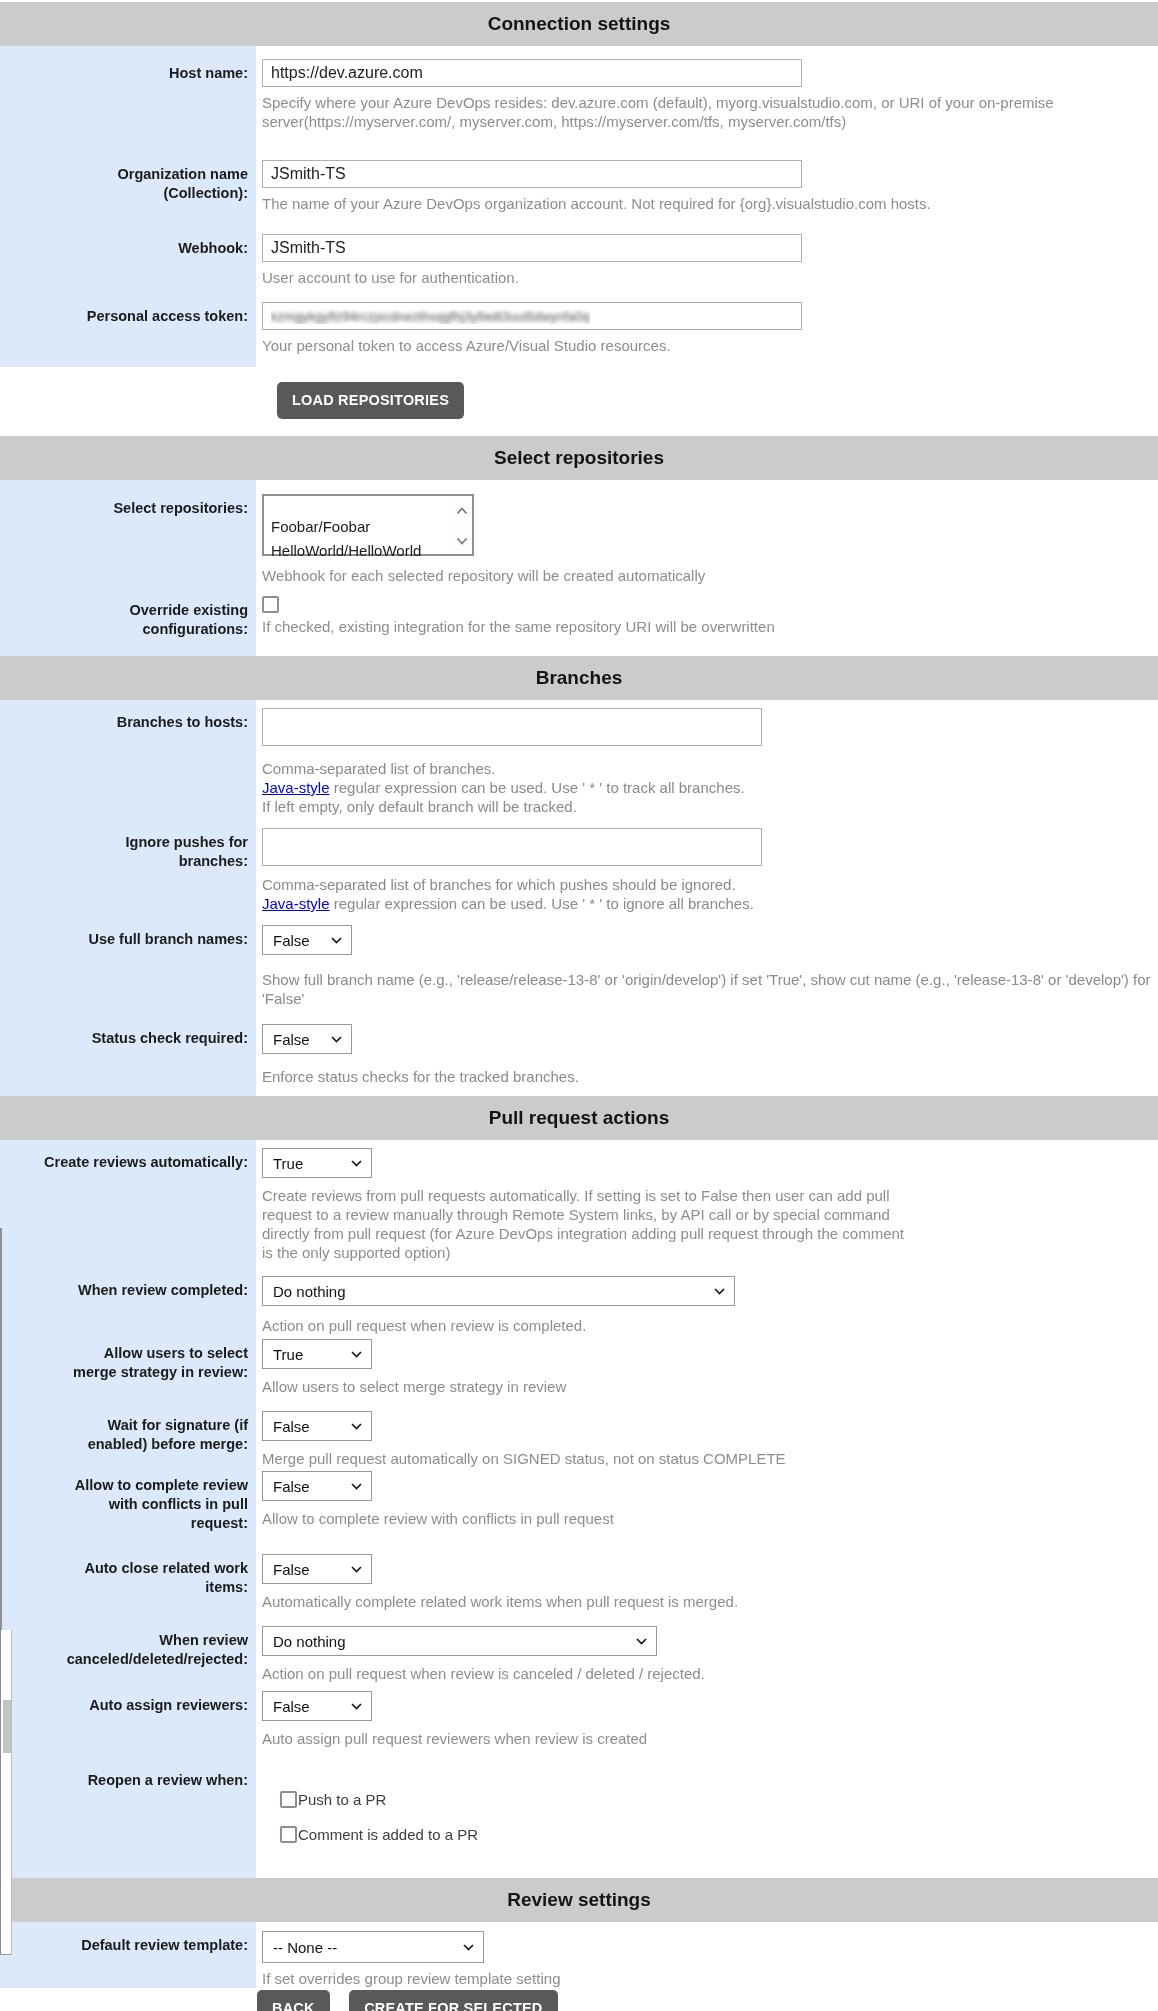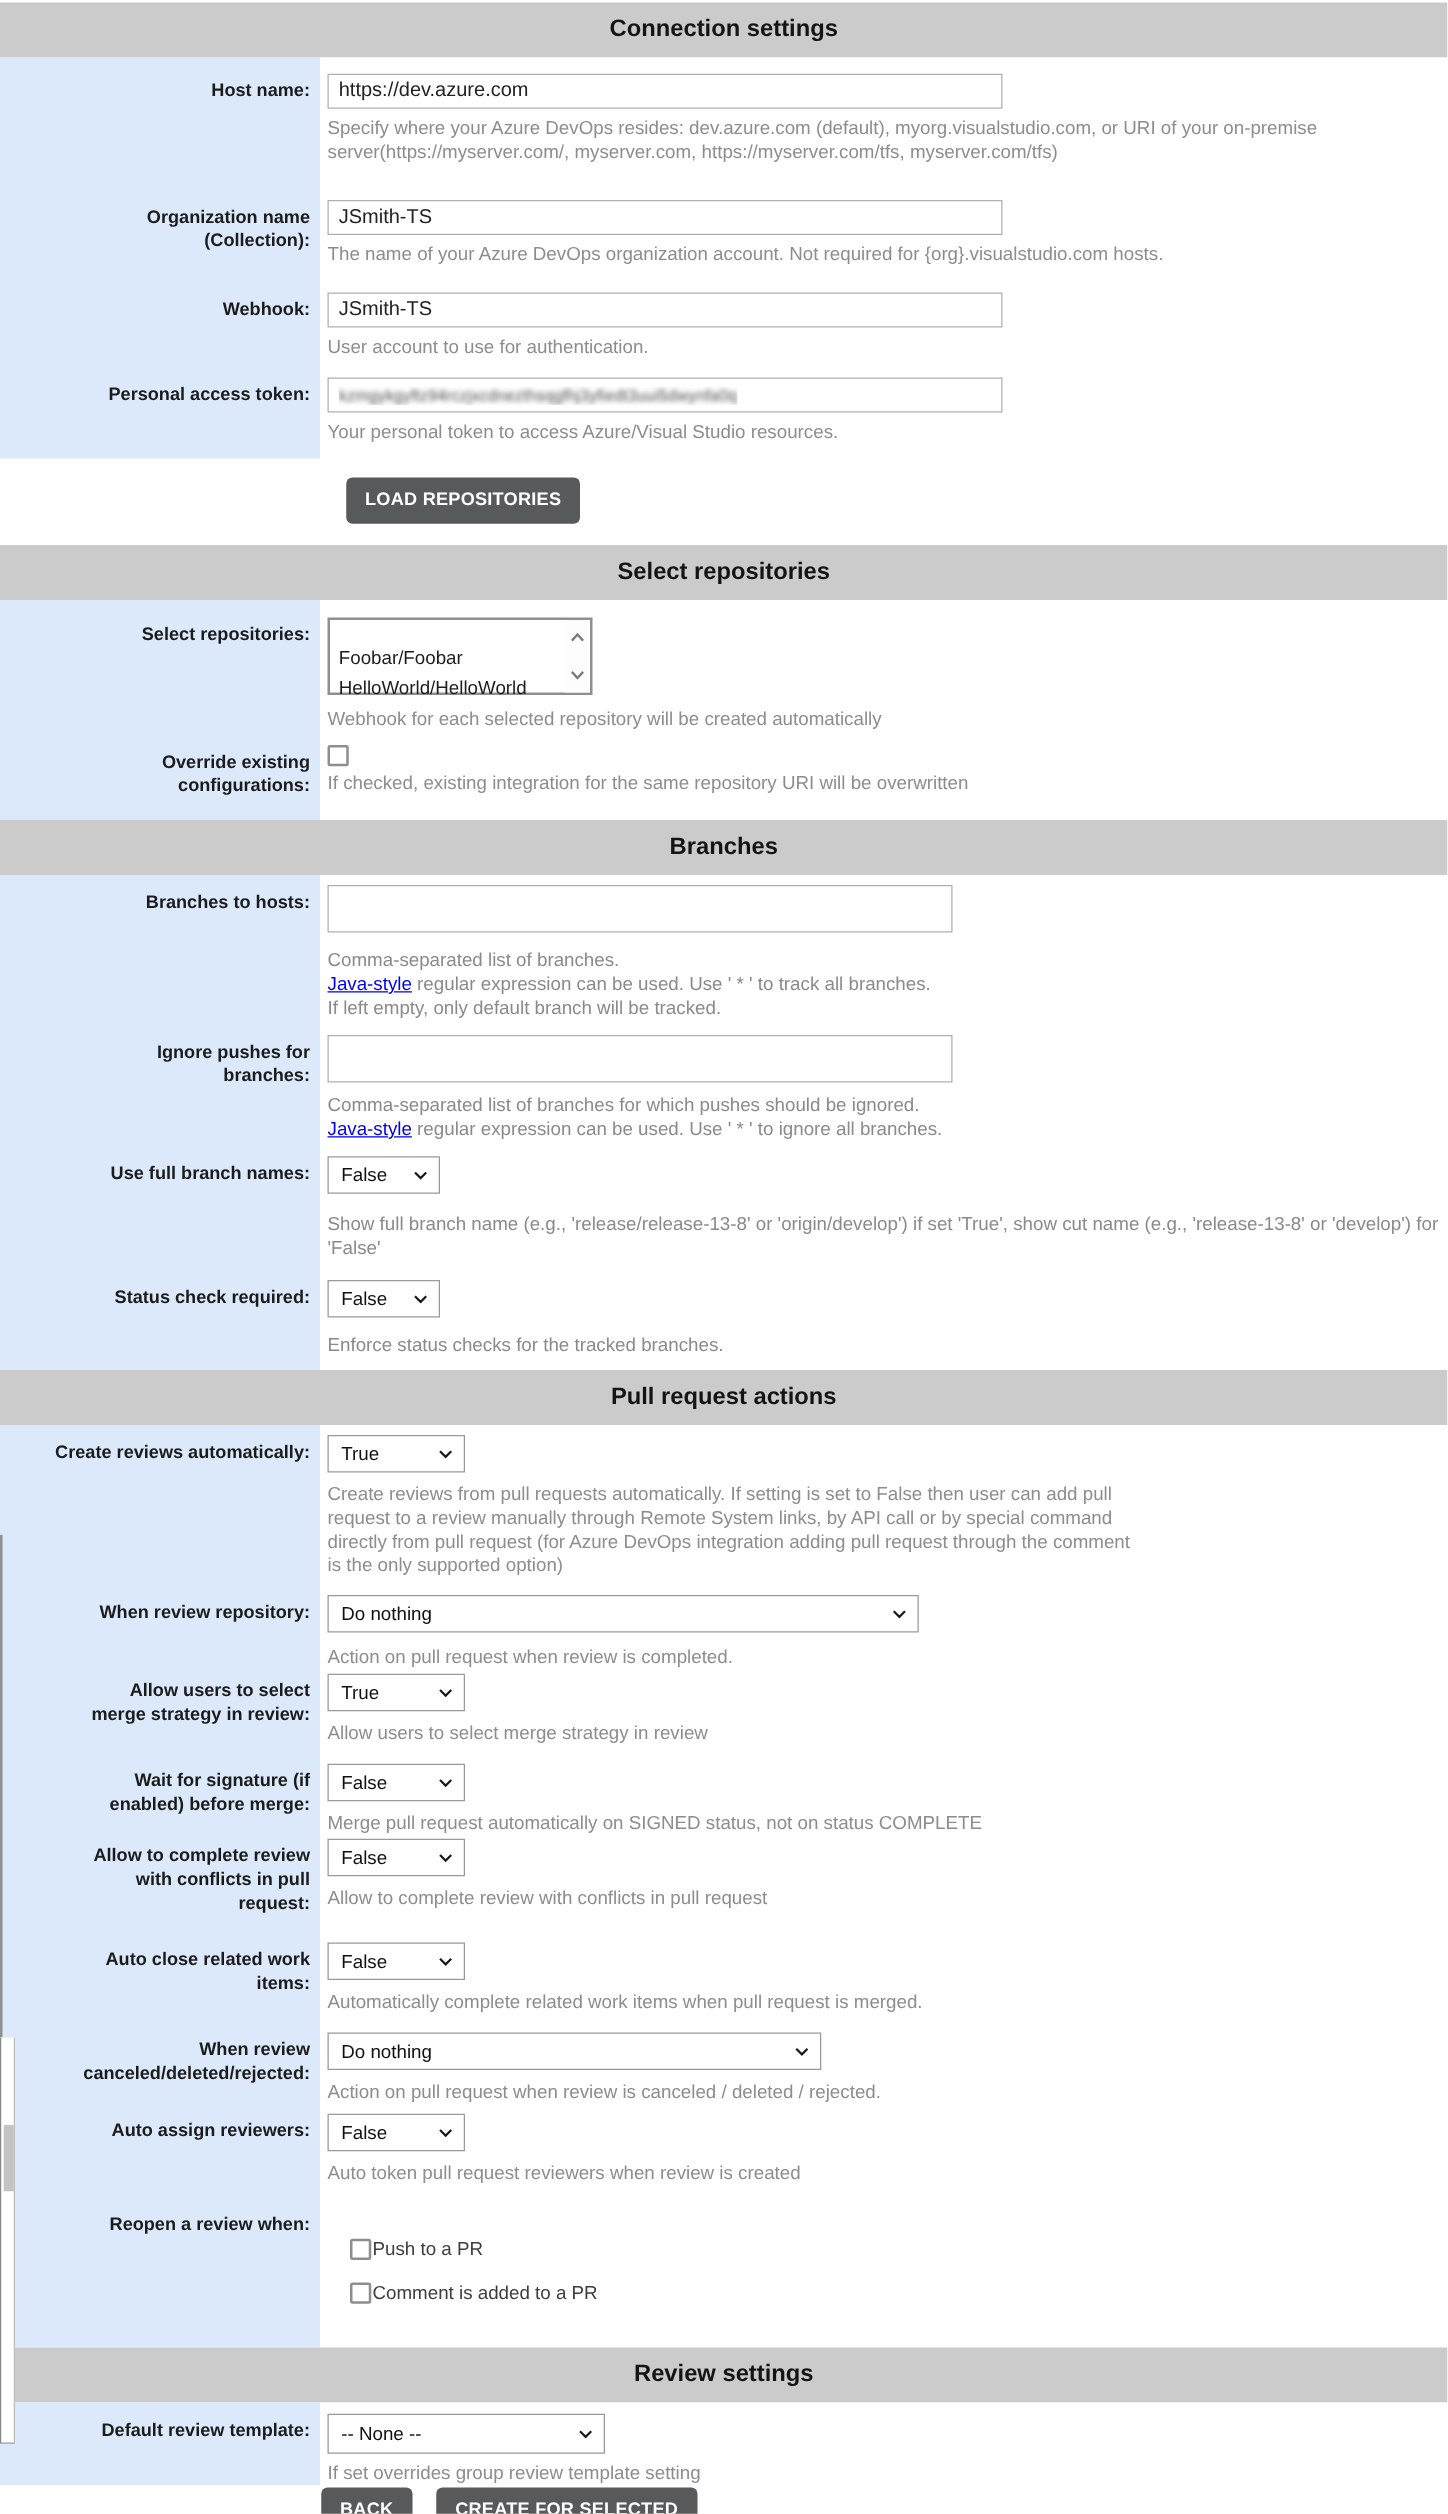--- a/index.html
+++ b/index.html
@@ -249,21 +249,21 @@
         <span class="chev">
           <svg width="11" height="7" viewBox="0 0 11 7">
               <polyline points="1,1 5.5,5.5 10,1" fill="none" stroke="#1a1a1a" stroke-width="1.7"></polyline>
             </svg>
         </span>
       </div>
       <div class="help box650">Create reviews from pull requests automatically. If setting is set to False then user can add pull request to a review manually through Remote System links, by API call or by special command directly from pull request (for Azure DevOps integration adding pull request through the comment is the only supported option)</div>
     </div>
   </div>
   <div class="row" style="margin-bottom:4px;">
-    <div class="lbl"><span class="lw">When review repository:</span></div>
+    <div class="lbl"><span class="lw">When review completed:</span></div>
     <div class="fld">
       <div class="sel w-lg">
         <span>Do nothing</span>
         <span class="chev">
           <svg width="11" height="7" viewBox="0 0 11 7">
               <polyline points="1,1 5.5,5.5 10,1" fill="none" stroke="#1a1a1a" stroke-width="1.7"></polyline>
             </svg>
         </span>
       </div>
       <div class="help mt10">Action on pull request when review is completed.</div>
@@ -343,21 +343,21 @@
     <div class="lbl"><span class="lw">Auto assign reviewers:</span></div>
     <div class="fld">
       <div class="sel w-sm2">
         <span>False</span>
         <span class="chev">
           <svg width="11" height="7" viewBox="0 0 11 7">
               <polyline points="1,1 5.5,5.5 10,1" fill="none" stroke="#1a1a1a" stroke-width="1.7"></polyline>
             </svg>
         </span>
       </div>
-      <div class="help mt8">Auto token pull request reviewers when review is created</div>
+      <div class="help mt8">Auto assign pull request reviewers when review is created</div>
     </div>
   </div>
   <div class="row">
     <div class="lbl"><span class="lw">Reopen a review when:</span></div>
     <div class="fld">
       <div class="cb-row" style="margin-top:25px; margin-left:18px;">
         <div class="cb"></div>
         <span class="cb-label">Push to a PR</span>
       </div>
       <div class="cb-row" style="margin-top:18px; margin-left:18px;">

